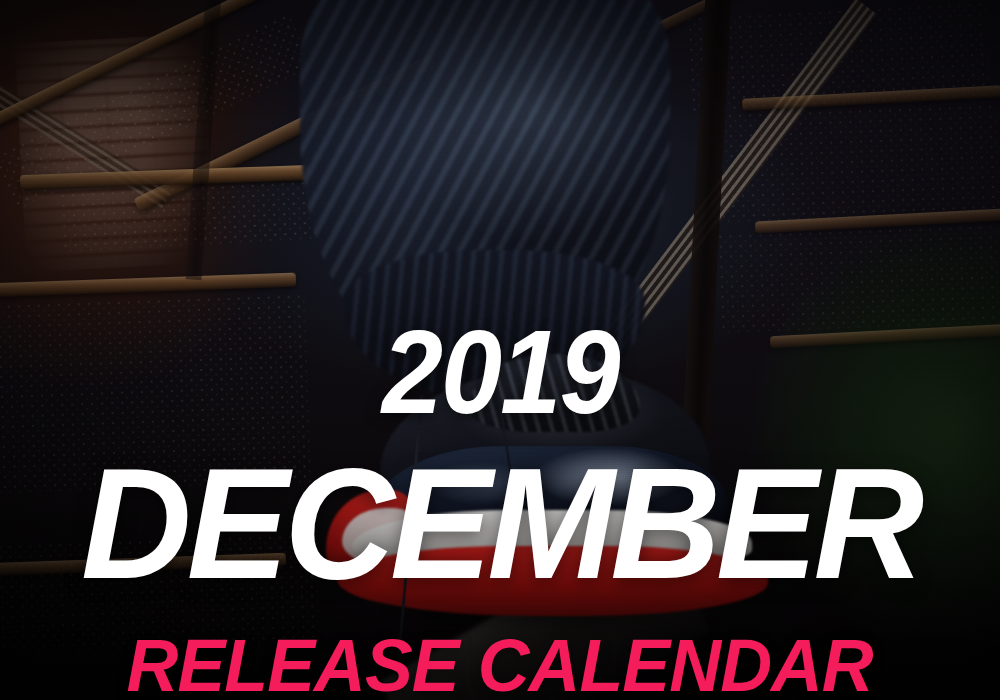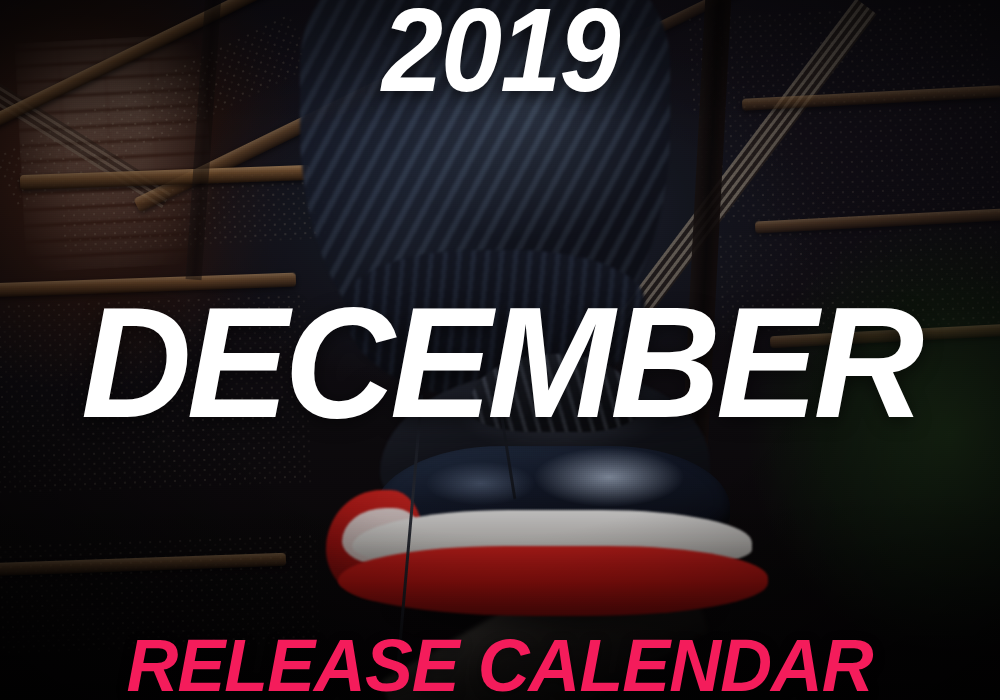--- a/index.html
+++ b/index.html
@@ -214,22 +214,23 @@
     background:
       radial-gradient(ellipse 78% 80% at 50% 46%, rgba(0,0,0,0) 38%, rgba(0,0,0,.52) 78%, rgba(0,0,0,.82) 100%),
       linear-gradient(180deg, rgba(0,0,0,.30) 0%, rgba(0,0,0,0) 18%, rgba(0,0,0,0) 70%, rgba(0,0,0,.45) 100%);
   }
   .darkwash { position:absolute; inset:0; background:rgba(8,6,8,.22); }
 
   
   .overlay {
     position:absolute; inset:0;
     display:flex; flex-direction:column;
-    align-items:center; justify-content:space-between;
+    align-items:center; justify-content:flex-end;
     text-align:center;
+    gap:23px;
   }
 
   .t-year {
     font-family:"Liberation Sans", sans-serif;
     font-weight:700;
     font-style:italic;
     font-size:118px;
     line-height:.86;
     letter-spacing:-2px;
     color:#ffffff;

